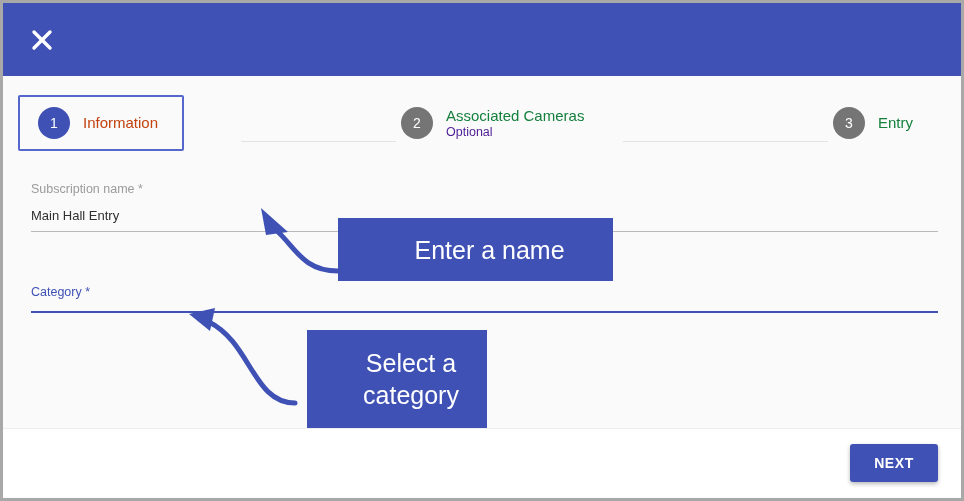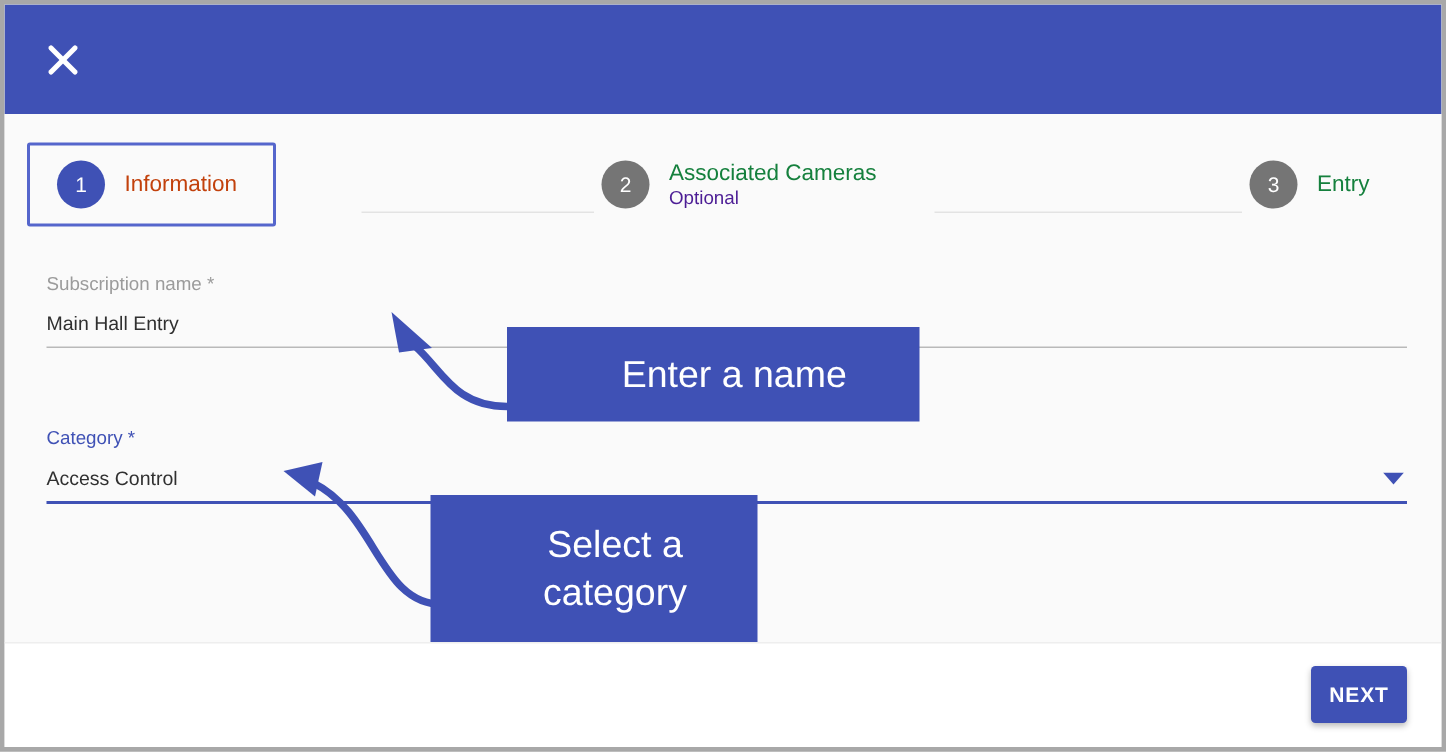--- a/index.html
+++ b/index.html
@@ -158,21 +158,21 @@
     width: 958px;
     height: 70px;
     background: #ffffff;
     border-top: 1px solid #eeeeee;
     box-sizing: border-box;
   }
   .next-btn {
     position: absolute;
     right: 23px;
     top: 15px;
-    width: 64px;
+    width: 88px;
     height: 38px;
     background: #3f51b5;
     color: #ffffff;
     border: none;
     border-radius: 3px;
     font-family: "Liberation Sans", sans-serif;
     font-size: 14px;
     font-weight: bold;
     letter-spacing: .6px;
     cursor: pointer;
@@ -194,21 +194,21 @@
     display: flex;
     align-items: center;
     justify-content: center;
     text-align: center;
     line-height: 1.28;
     font-size: 25px;
     box-sizing: border-box;
     padding-left: 28px;
   }
   .callout-name { left: 335px; top: 215px; width: 275px; height: 63px; }
-  .callout-category { left: 284px; top: 327px; width: 218px; height: 98px; }
+  .callout-category { left: 304px; top: 327px; width: 180px; height: 98px; }
 </style>
 </head>
 <body>
 
 <div class="screen">
 
   <div class="dialog-header">
     <div class="close-btn">
       <svg width="26" height="26" viewBox="0 0 26 26" aria-hidden="true">
         <line x1="5" y1="5" x2="21" y2="21" stroke="#ffffff" stroke-width="3.4" stroke-linecap="round"></line>
@@ -250,28 +250,20 @@
     <div class="field field-name">
       <div class="field-label normal">Subscription name *</div>
       <div class="field-value-row">
         <div class="field-value">Main Hall Entry</div>
       </div>
       <div class="field-underline"></div>
     </div>
 
     <div class="field field-category">
       <div class="field-label focused">Category *</div>
-      <div class="field-value-row">
-        <div class="field-value">Access Control</div>
-        <div class="dropdown-arrow">
-          <svg width="14" height="9" viewBox="0 0 14 9" aria-hidden="true">
-            <polygon points="0,0 14,0 7,8" fill="#3f51b5"></polygon>
-          </svg>
-        </div>
-      </div>
       <div class="field-underline focused"></div>
     </div>
 
   </div>
 
   <div class="dialog-footer">
     <button class="next-btn">NEXT</button>
   </div>
 
   <div class="anno-layer">

